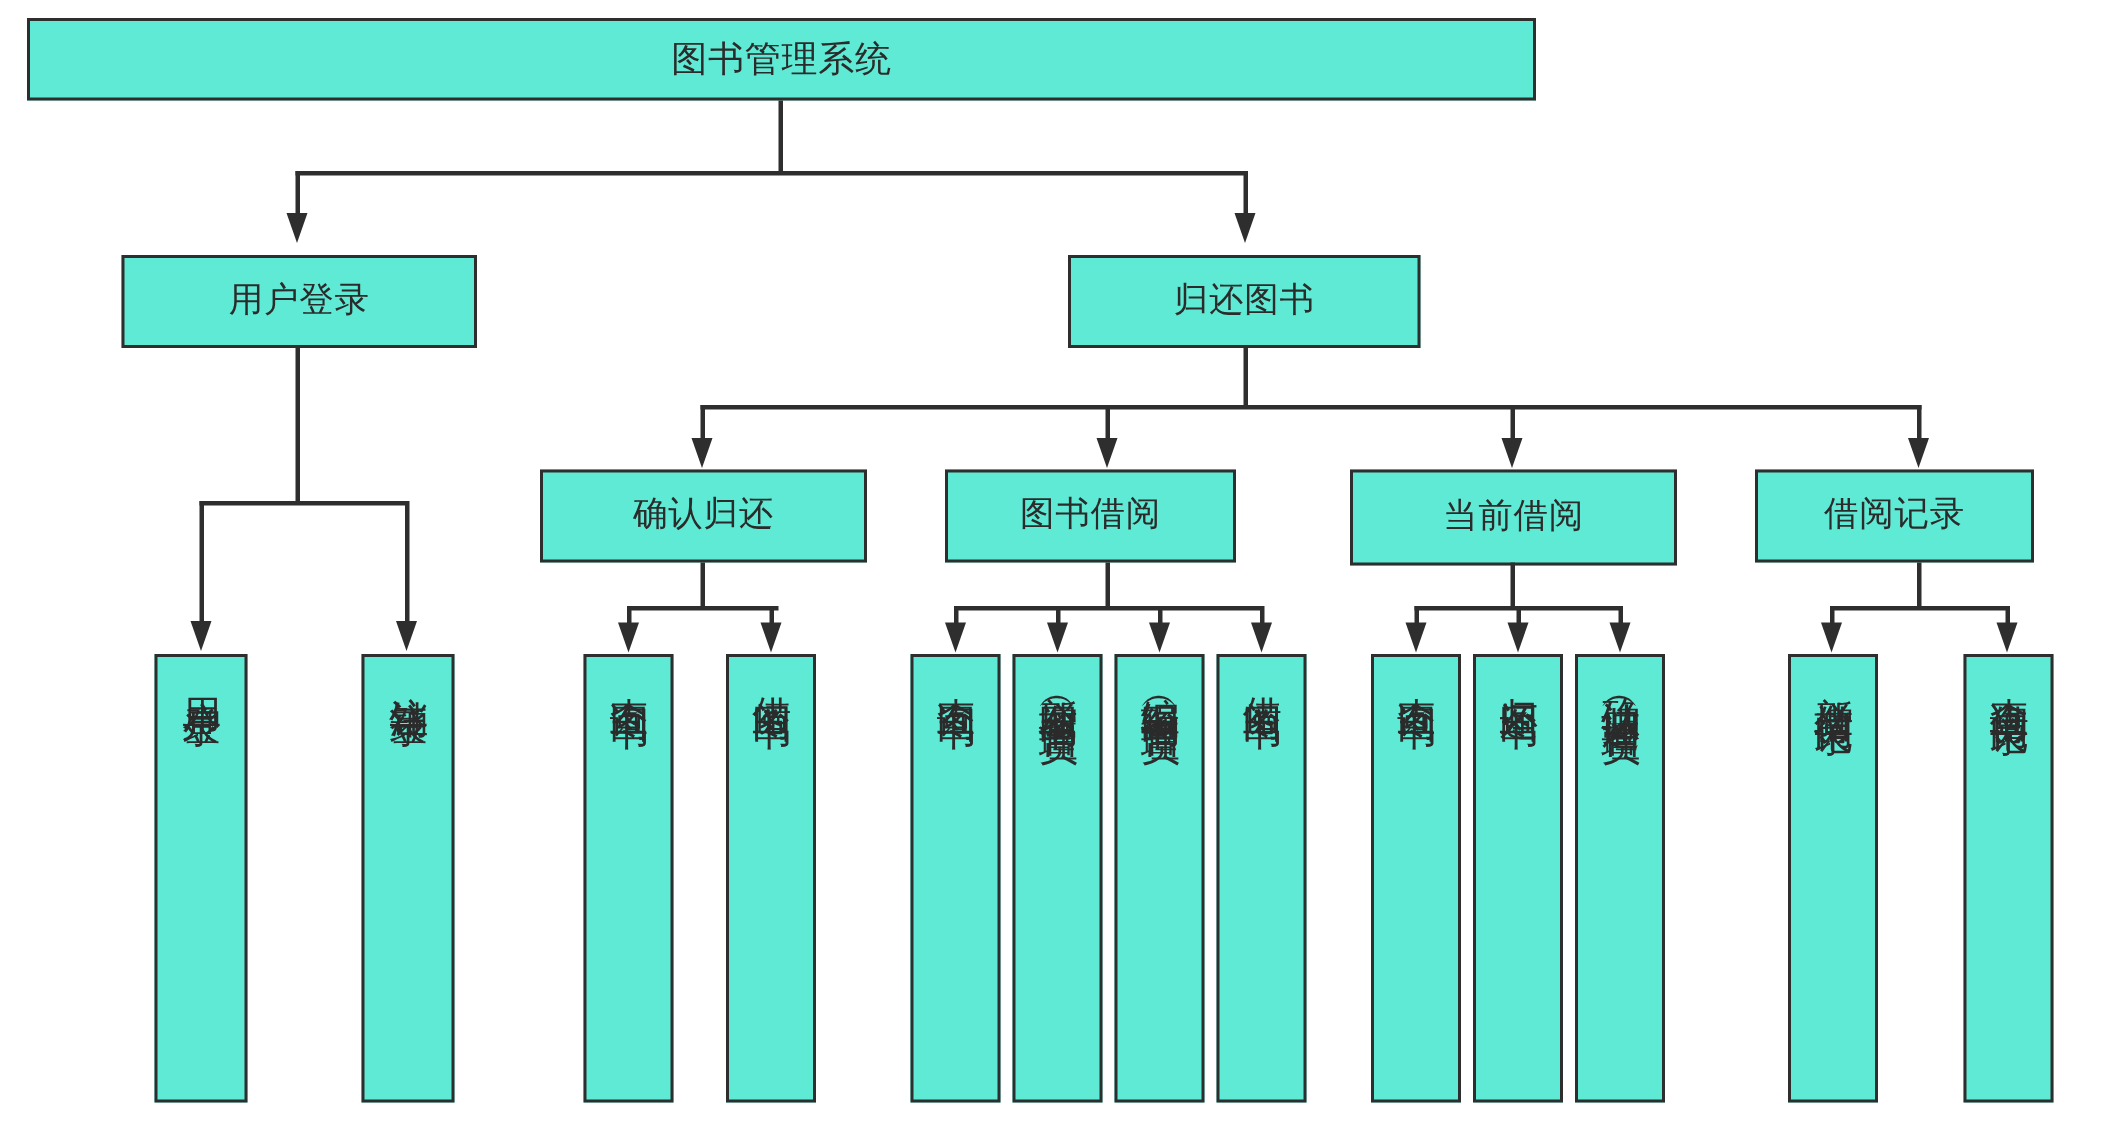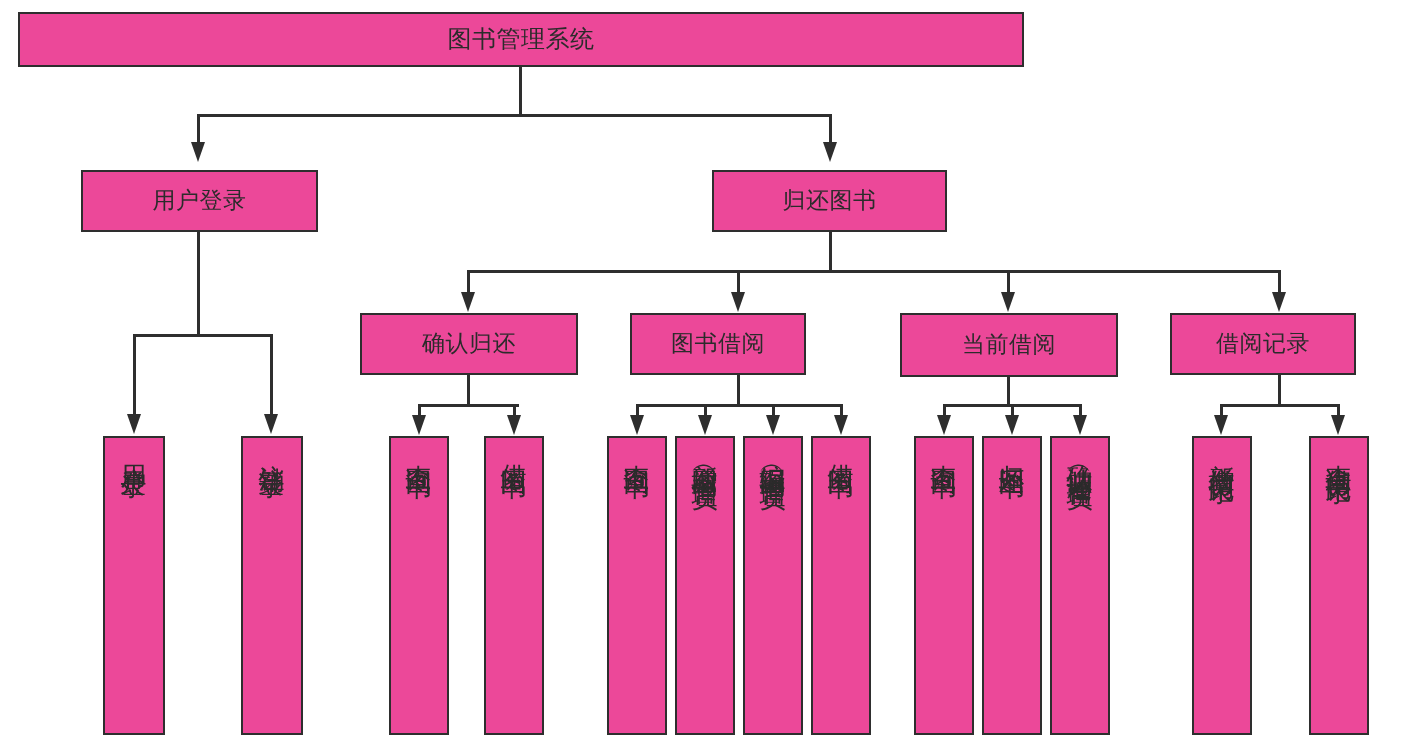--- a/index.html
+++ b/index.html
@@ -11,21 +11,21 @@
     position:relative;
     width:1405px;
     height:747px;
     background:#ffffff;
     overflow:hidden;
   }
   
   .node{
     position:absolute;
     box-sizing:border-box;
-    background:#ec4899;
+    background:#5eead4;
     border:2.5px solid #2e2e2e;
     display:flex;
     align-items:center;
     justify-content:center;
     color:#2b2b2b;
   }
   .node .lbl{
     display:block;
     line-height:1.12;
     letter-spacing:0.5px;
@@ -123,21 +123,21 @@
   <div class="ln v" style="left:737px;top:270px;width:3px;height:24px;"></div>
   <div class="arrow" style="left:731px;top:292px;"></div>
   <div class="ln v" style="left:1007px;top:270px;width:3px;height:24px;"></div>
   <div class="arrow" style="left:1001px;top:292px;"></div>
   <div class="ln v" style="left:1278px;top:270px;width:3px;height:24px;"></div>
   <div class="arrow" style="left:1272px;top:292px;"></div>
 
   <div class="node horiz" style="left:360px;top:313px;width:218px;height:62px;">
     <span class="lbl">确认归还</span>
   </div>
-  <div class="node horiz" style="left:630px;top:313px;width:176px;height:62px;">
+  <div class="node horiz" style="left:630px;top:313px;width:194px;height:62px;">
     <span class="lbl">图书借阅</span>
   </div>
   <div class="node horiz" style="left:900px;top:313px;width:218px;height:64px;">
     <span class="lbl">当前借阅</span>
   </div>
   <div class="node horiz" style="left:1170px;top:313px;width:186px;height:62px;">
     <span class="lbl">借阅记录</span>
   </div>
 
   <div class="ln v" style="left:467px;top:375px;width:3px;height:30px;"></div>

